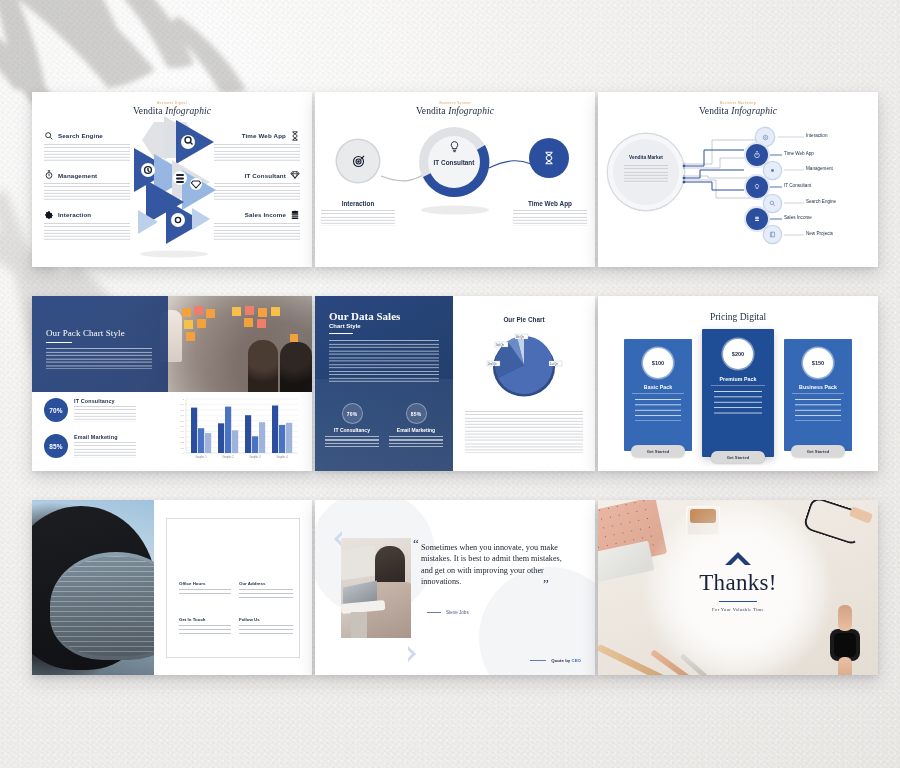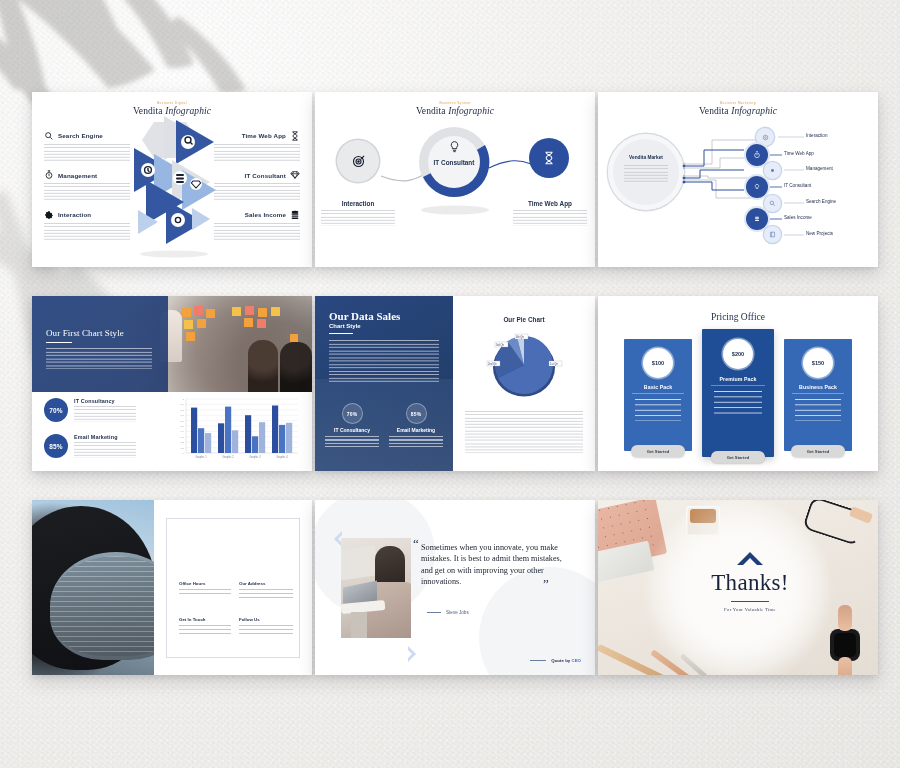--- a/index.html
+++ b/index.html
@@ -534,21 +534,21 @@
       <div class="sticky" style="left:212px;top:22px;width:9px;height:9px;background:#f2a13c;"></div>
       <div class="sticky" style="left:225px;top:23px;width:9px;height:9px;background:#ef7d6a;"></div>
       <div class="sticky" style="left:258px;top:38px;width:8px;height:8px;background:#f2a13c;"></div>
       <div style="position:absolute;left:128px;top:14px;width:22px;height:52px;background:linear-gradient(180deg,#efe7e0,#d8cdc4);border-radius:9px 9px 2px 2px;"></div>
       <div style="position:absolute;left:216px;top:44px;width:30px;height:52px;background:radial-gradient(circle at 50% 25%,#4a3b33 0 42%,#2b221d 70%);border-radius:14px 14px 0 0;"></div>
       <div style="position:absolute;left:248px;top:46px;width:32px;height:50px;background:radial-gradient(circle at 45% 22%,#2e2723 0 40%,#171311 72%);border-radius:14px 14px 0 0;"></div>
       <div class="board-overlay"></div>
     </div>
 
     <div style="position:absolute;left:14px;top:32px;width:106px;">
-      <div style="font-family:'Liberation Serif',serif;font-size:9px;color:#ffffff;letter-spacing:.1px;">Our First Chart Style</div>
+      <div style="font-family:'Liberation Serif',serif;font-size:9px;color:#ffffff;letter-spacing:.1px;">Our Pack Chart Style</div>
       <div style="width:26px;height:1.4px;background:#ffffff;margin:4px 0 5px;"></div>
       <div class="lorem dark" style="height:21px;"></div>
     </div>
 
     <div style="position:absolute;left:12px;top:102px;display:flex;align-items:center;gap:6px;">
       <div class="pct-badge" style="width:24px;height:24px;">70%</div>
       <div style="width:62px;">
         <div class="feat-label" style="font-size:5.4px;">IT Consultancy</div>
         <div class="lorem" style="height:16px;margin-top:1.5px;"></div>
       </div>
@@ -655,21 +655,21 @@
             <text x="31" y="18.8">3rd Qtr</text>
           <rect x="50" y="7" width="13" height="5" fill="#fff" stroke="#9aa4b8" stroke-width=".3"></rect>
             <text x="51" y="10.8">4th Qtr</text>
         </g>
       </svg>
       <div class="lorem" style="margin-top:6px;height:42px;"></div>
     </div>
   </div>
 
   <div class="slide">
-    <div style="position:absolute;left:0;top:16px;width:280px;text-align:center;font-family:'Liberation Serif',serif;font-size:9.5px;color:#1d2b49;">Pricing Office</div>
+    <div style="position:absolute;left:0;top:16px;width:280px;text-align:center;font-family:'Liberation Serif',serif;font-size:9.5px;color:#1d2b49;">Pricing Digital</div>
 
     <div class="price-card" style="left:26px;top:43px;width:68px;height:112px;background:#3568b5;">
       <div class="price-circle" style="position:absolute;left:19px;top:9px;width:30px;height:30px;">$100</div>
       <div class="pack-name" style="position:absolute;left:0;top:45px;width:68px;">Basic Pack</div>
       <div style="position:absolute;left:8px;top:54px;width:52px;height:1px;background:rgba(255,255,255,.35);"></div>
       <div class="feat-lines" style="position:absolute;left:11px;top:60px;width:46px;height:21.6px;"></div>
       <div class="cta" style="position:absolute;left:7px;bottom:-6px;width:54px;height:12px;">Get Started</div>
     </div>
 
     <div class="price-card" style="left:104px;top:33px;width:72px;height:128px;background:#1f4e96;box-shadow:0 3px 8px rgba(0,0,0,.2);">
@@ -765,21 +765,21 @@
       <div style="position:absolute;left:-4px;bottom:8px;width:76px;height:7px;border-radius:4px;background:linear-gradient(90deg,#e8c79f,#cfa272);transform:rotate(26deg);"></div>
       <div style="position:absolute;left:48px;bottom:2px;width:62px;height:6px;border-radius:3px;background:linear-gradient(90deg,#e6b89a,#c98e64);transform:rotate(36deg);"></div>
       <div style="position:absolute;left:76px;bottom:-2px;width:58px;height:5px;border-radius:3px;background:linear-gradient(90deg,#d9d6d2,#b4b0ab);transform:rotate(42deg);"></div>
       <div style="position:absolute;right:18px;bottom:14px;width:30px;height:32px;border-radius:8px;background:#1a1a1c;"></div>
       <div style="position:absolute;right:22px;bottom:18px;width:22px;height:24px;border-radius:5px;background:#0a0a0b;"></div>
       <div style="position:absolute;right:26px;bottom:-12px;width:14px;height:30px;border-radius:6px;background:linear-gradient(180deg,#e9c0a4,#d3a183);"></div>
       <div style="position:absolute;right:26px;bottom:44px;width:14px;height:26px;border-radius:6px;background:linear-gradient(180deg,#d3a183,#e9c0a4);"></div>
       <div style="position:absolute;left:0;top:0;width:280px;height:175px;background:radial-gradient(circle at 50% 50%, rgba(252,251,249,.96) 0 26%, rgba(252,251,249,0) 56%);"></div>
     </div>
 
-    <div style="position:absolute;left:12px;top:52px;width:280px;">
+    <div style="position:absolute;left:0;top:52px;width:280px;">
       <svg width="26" height="14" viewBox="0 0 26 14" style="display:block;margin:0 auto 4px;">
         <path d="M13 0 L26 13 L20 13 L13 6 L6 13 L0 13 Z" fill="#1f3f7a"></path>
       </svg>
       <div class="thanks-title">Thanks!</div>
       <div style="width:38px;height:1.4px;background:#2b4f9e;margin:5px auto 5px;"></div>
       <div class="thanks-sub">For Your Valuable Time</div>
     </div>
   </div>
 
 </div>

